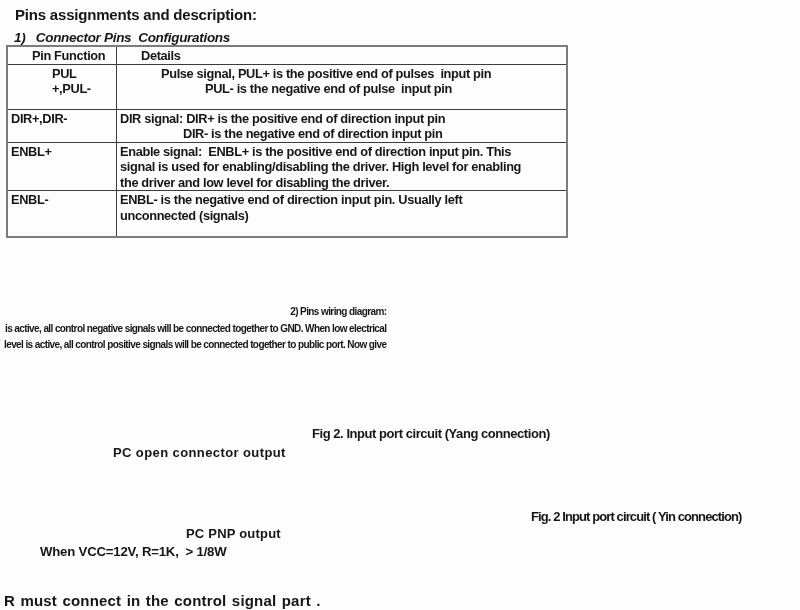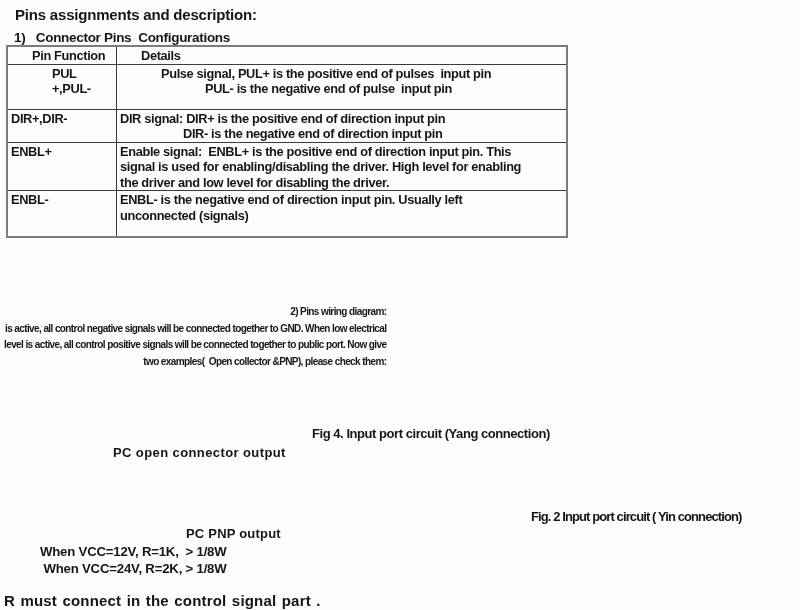--- a/index.html
+++ b/index.html
@@ -4,21 +4,21 @@
 <style>
   html,body{margin:0;padding:0;}
   body{
     width:800px;height:610px;position:relative;background:#fdfdfd;
     font-family:"Liberation Sans","DejaVu Sans",sans-serif;
     font-weight:bold;color:#161616;overflow:hidden;
   }
   .abs{position:absolute;text-align:right;}
   .pre{white-space:pre;}
   .doc-title{left:15px;top:6px;font-size:15px;letter-spacing:-0.2px;}
-  .s1-heading{left:14px;top:30px;font-size:13.5px;letter-spacing:-0.3px;}
+  .s1-heading{left:14px;top:30px;font-size:13.5px;letter-spacing:-0.3px;font-style:italic;}
   table.pins{
     position:absolute;left:6px;top:45px;width:562px;
     border-collapse:collapse;table-layout:fixed;
     border:2px solid #7c7c7c;
   }
   table.pins td{
     border:1px solid #3c3c3c;vertical-align:top;
     padding:1px 0 0 3px;font-size:12.8px;line-height:15.4px;letter-spacing:-0.35px;
   }
   td.pincell{width:84px;}
@@ -83,26 +83,24 @@
       <div class="ln">unconnected (signals)</div>
     </td>
   </tr>
 </tbody>
   </table>
 
 <div class="abs s2-block">
   <div class="pre">2) Pins wiring diagram:</div>
   <div class="pre">is active, all control negative signals will be connected together to GND. When low electrical</div>
   <div class="pre">level is active, all control positive signals will be connected together to public port. Now give</div>
-  <div class="pre">two examples(  Open collector &amp;PNP), please check them:</div>
 </div>
 
-<div class="abs caption fig1">Fig 4. Input port circuit (Yang connection)</div>
+<div class="abs caption fig1">Fig 2. Input port circuit (Yang connection)</div>
 <div class="abs caption pc-open">PC open connector output</div>
 <div class="abs caption fig2">Fig. 2 Input port circuit ( Yin connection)</div>
 <div class="abs caption pc-pnp">PC PNP output</div>
 
 <div class="abs note-block">
   <div class="pre indent">When VCC=12V, R=1K,  &gt; 1/8W</div>
-  <div class="pre indent">When VCC=24V, R=2K, &gt; 1/8W</div>
 </div>
 
 <div class="abs footer-line">R must connect in the control signal part .</div>
 
 </body></html>

